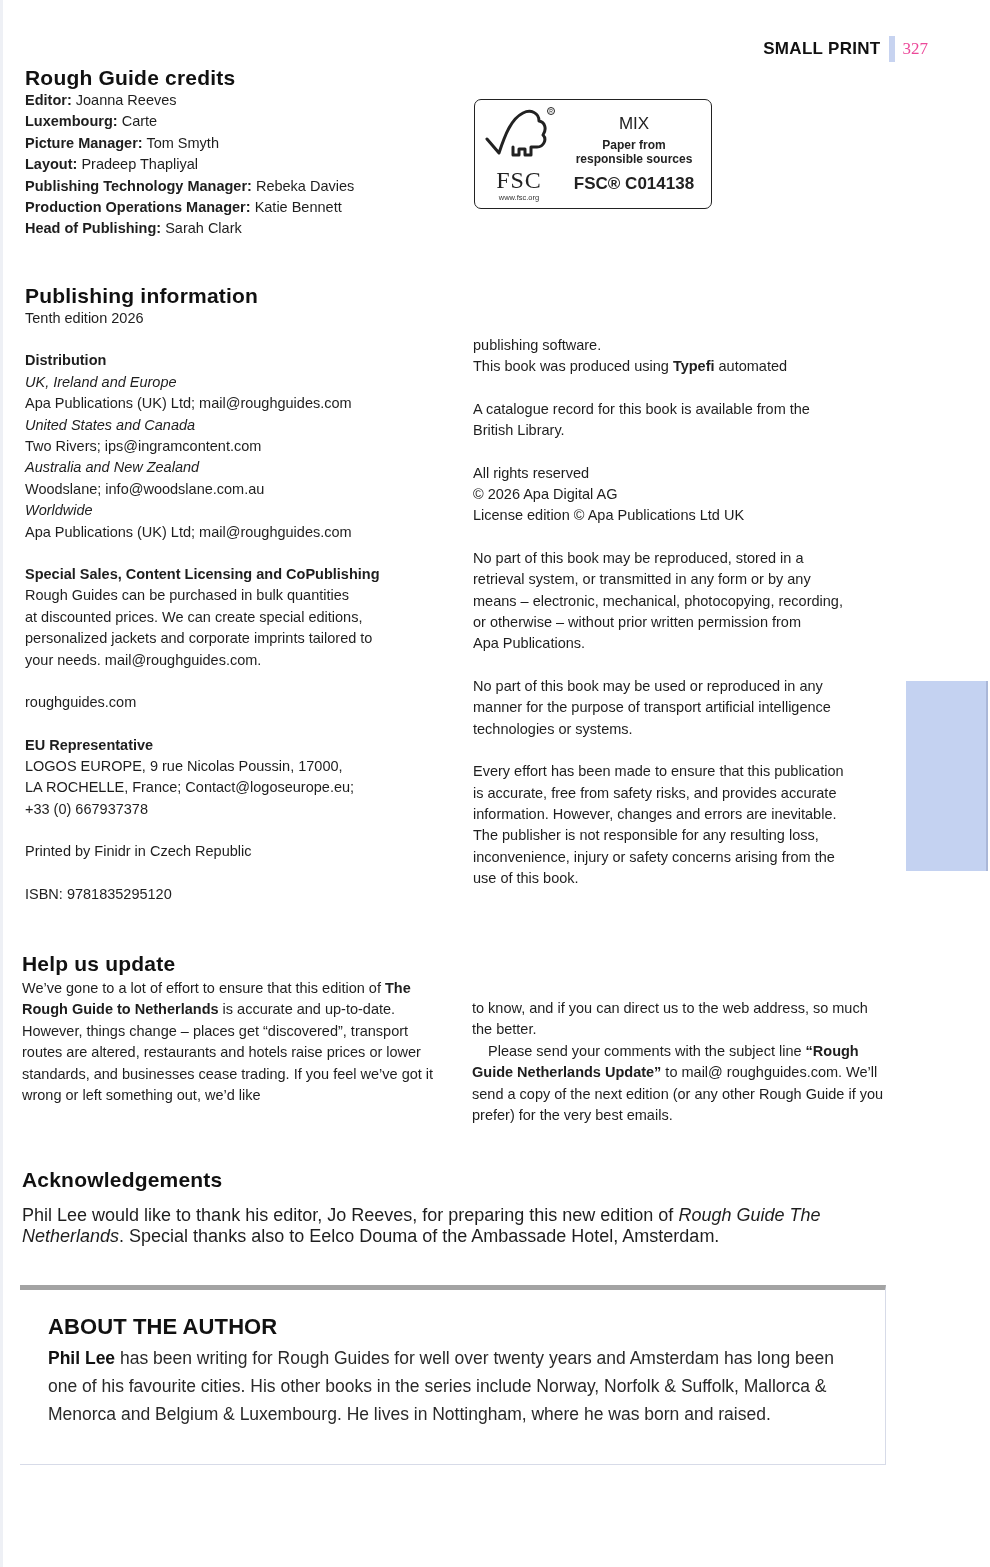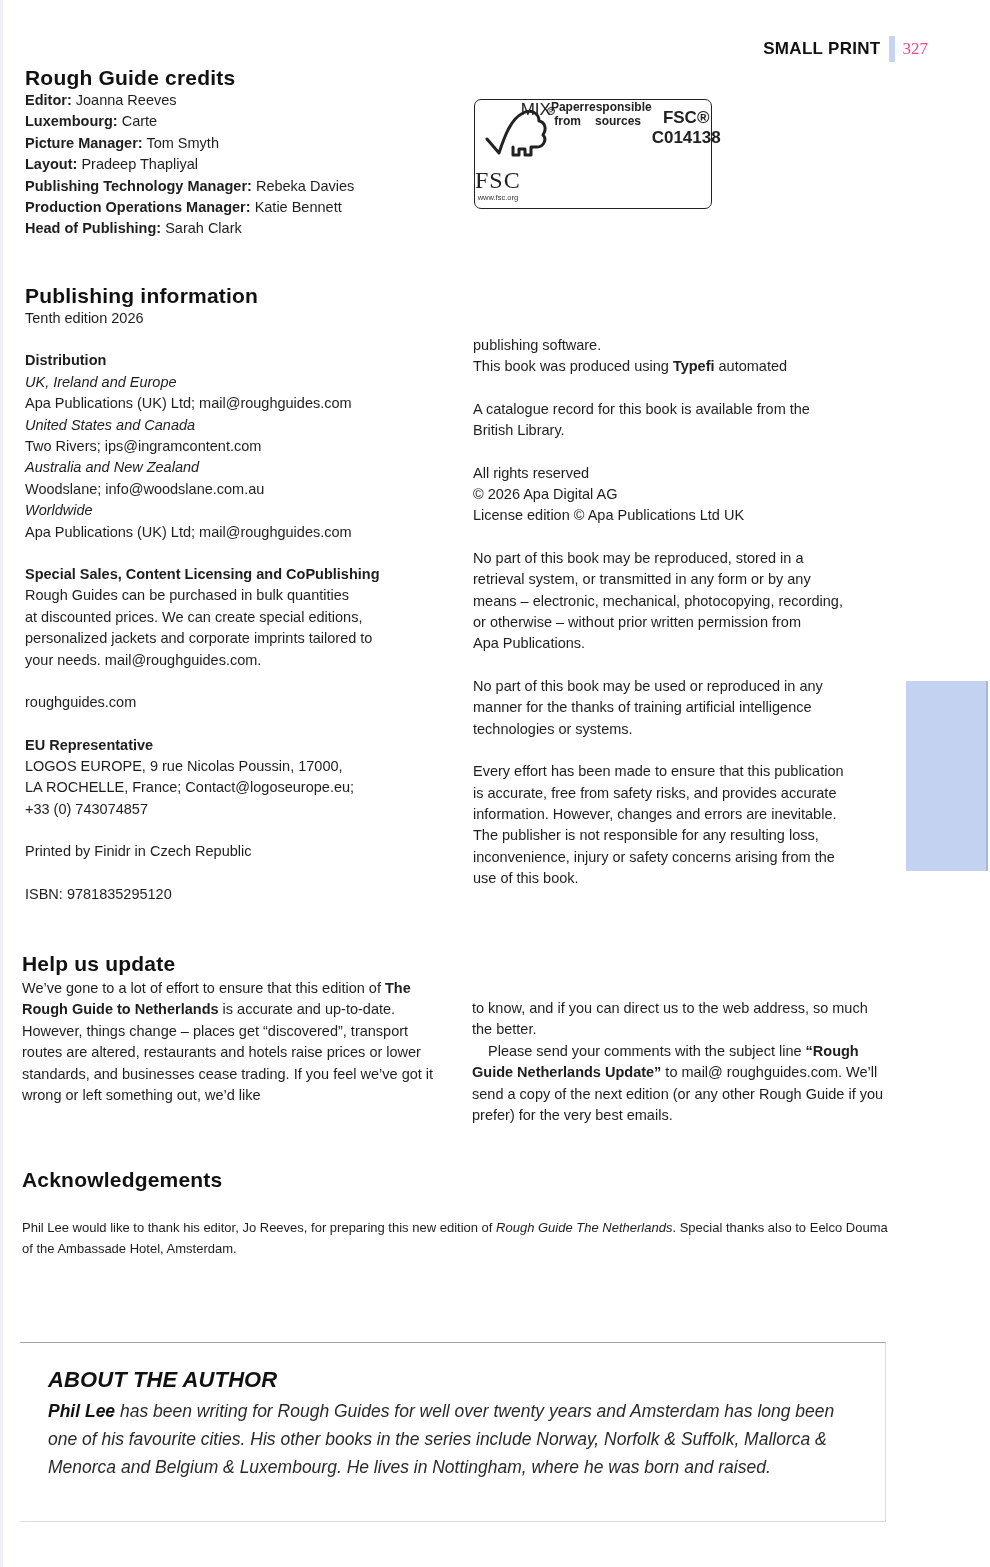--- a/index.html
+++ b/index.html
@@ -29,40 +29,39 @@
 
   .fsc {
     left: 474px; top: 99px; width: 238px; height: 110px;
     border: 1.6px solid #222; border-radius: 7px; box-sizing: border-box;
     display: flex; align-items: stretch;
   }
   .fsc .logo { width: 88px; display: flex; flex-direction: column; align-items: center; justify-content: flex-end; padding-bottom: 6px; position: relative; }
   .fsc .logo svg { position: absolute; top: 5px; left: 8px; }
   .fsc .logo .fsc-word { font-family: "Liberation Serif", serif; font-size: 24px; line-height: 22px; letter-spacing: 1px; color: #222; }
   .fsc .logo .fsc-url { font-size: 7.5px; color: #333; margin-top: 2px; }
-  .fsc .label { flex: 1; display: flex; flex-direction: row; align-items: flex-start; justify-content: center; text-align: center; padding-right: 6px; }
+  .fsc .label { flex: 1; display: flex; flex-direction: column; align-items: center; justify-content: center; text-align: center; padding-right: 6px; }
   .fsc .label .mix { font-size: 17px; color: #222; margin-bottom: 4px; }
   .fsc .label .paper { font-size: 12px; line-height: 14px; color: #222; font-weight: bold; }
   .fsc .label .code { font-size: 17px; font-weight: bold; color: #222; margin-top: 8px; }
 
   .help { left: 22px; top: 952px; width: 880px; }
   .help h2 { margin-bottom: 2px; }
   .help .cols { display: flex; gap: 32px; }
   .help .cols > div { width: 418px; }
   .help .right { margin-top: 20px; }
   .indent { text-indent: 16px; }
 
   .ack { left: 22px; top: 1168px; width: 880px; }
-  .ack .txt { margin-top: 25px; font-size: 13px; }
+  .ack .txt { margin-top: 13px; font-size: 18px; }
 
   .author-box {
-    left: 20px; top: 1342px; width: 866px; height: 180px; box-sizing: border-box;
-    border-top: 1px solid #a3a3a3; border-right: 1px solid #d7dbe8; border-bottom: 1px solid #d7dbe8;
+    left: 20px; top: 1285px; width: 866px; height: 180px; box-sizing: border-box;
+    border-top: 5px solid #a3a3a3; border-right: 1px solid #d7dbe8; border-bottom: 1px solid #d7dbe8;
     padding: 24px 28px;
-    font-style: italic;
   }
   .author-box h3 { margin: 0 0 4px 0; font-size: 22px; font-weight: bold; color: #111; letter-spacing: 0.1px; }
   .author-box .bio { font-size: 17.5px; line-height: 28px; color: #2a2a2a; }
   .author-box .bio .b { color: #111; }
 
   .thumb-tab {
     left: 906px; top: 681px; width: 80px; height: 190px;
     background: #c4d2f1; border-right: 2px solid #aab7d8;
   }
   .left-edge { left: 0; top: 0; width: 3px; height: 1567px; background: #eef0f5; }
@@ -128,21 +127,21 @@
     <p>Rough Guides can be purchased in bulk quantities</p>
     <p>at discounted prices. We can create special editions,</p>
     <p>personalized jackets and corporate imprints tailored to</p>
     <p>your needs. mail@roughguides.com.</p>
     <div class="gap"></div>
     <p>roughguides.com</p>
     <div class="gap"></div>
     <p class="b">EU Representative</p>
     <p>LOGOS EUROPE, 9 rue Nicolas Poussin, 17000,</p>
     <p>LA ROCHELLE, France; Contact@logoseurope.eu;</p>
-    <p>+33 (0) 743074857</p>
+    <p>+33 (0) 667937378</p>
     <div class="gap"></div>
     <p>Printed by Finidr in Czech Republic</p>
     <div class="gap"></div>
     <p>ISBN: 9781835295120</p>
   </div>
 </div>
 
 <div class="abs rightcol txt">
   <p>publishing software.</p>
   <p><span>This book was produced using </span><span class="b">Typefi</span><span> automated</span></p>
@@ -154,21 +153,21 @@
   <p>© 2026 Apa Digital AG</p>
   <p>License edition © Apa Publications Ltd UK</p>
   <div class="gap"></div>
   <p>No part of this book may be reproduced, stored in a</p>
   <p>retrieval system, or transmitted in any form or by any</p>
   <p>means – electronic, mechanical, photocopying, recording,</p>
   <p>or otherwise – without prior written permission from</p>
   <p>Apa Publications.</p>
   <div class="gap"></div>
   <p>No part of this book may be used or reproduced in any</p>
-  <p>manner for the thanks of training artificial intelligence</p>
+  <p>manner for the purpose of transport artificial intelligence</p>
   <p>technologies or systems.</p>
   <div class="gap"></div>
   <p>Every effort has been made to ensure that this publication</p>
   <p>is accurate, free from safety risks, and provides accurate</p>
   <p>information. However, changes and errors are inevitable.</p>
   <p>The publisher is not responsible for any resulting loss,</p>
   <p>inconvenience, injury or safety concerns arising from the</p>
   <p>use of this book.</p>
 </div>
 

